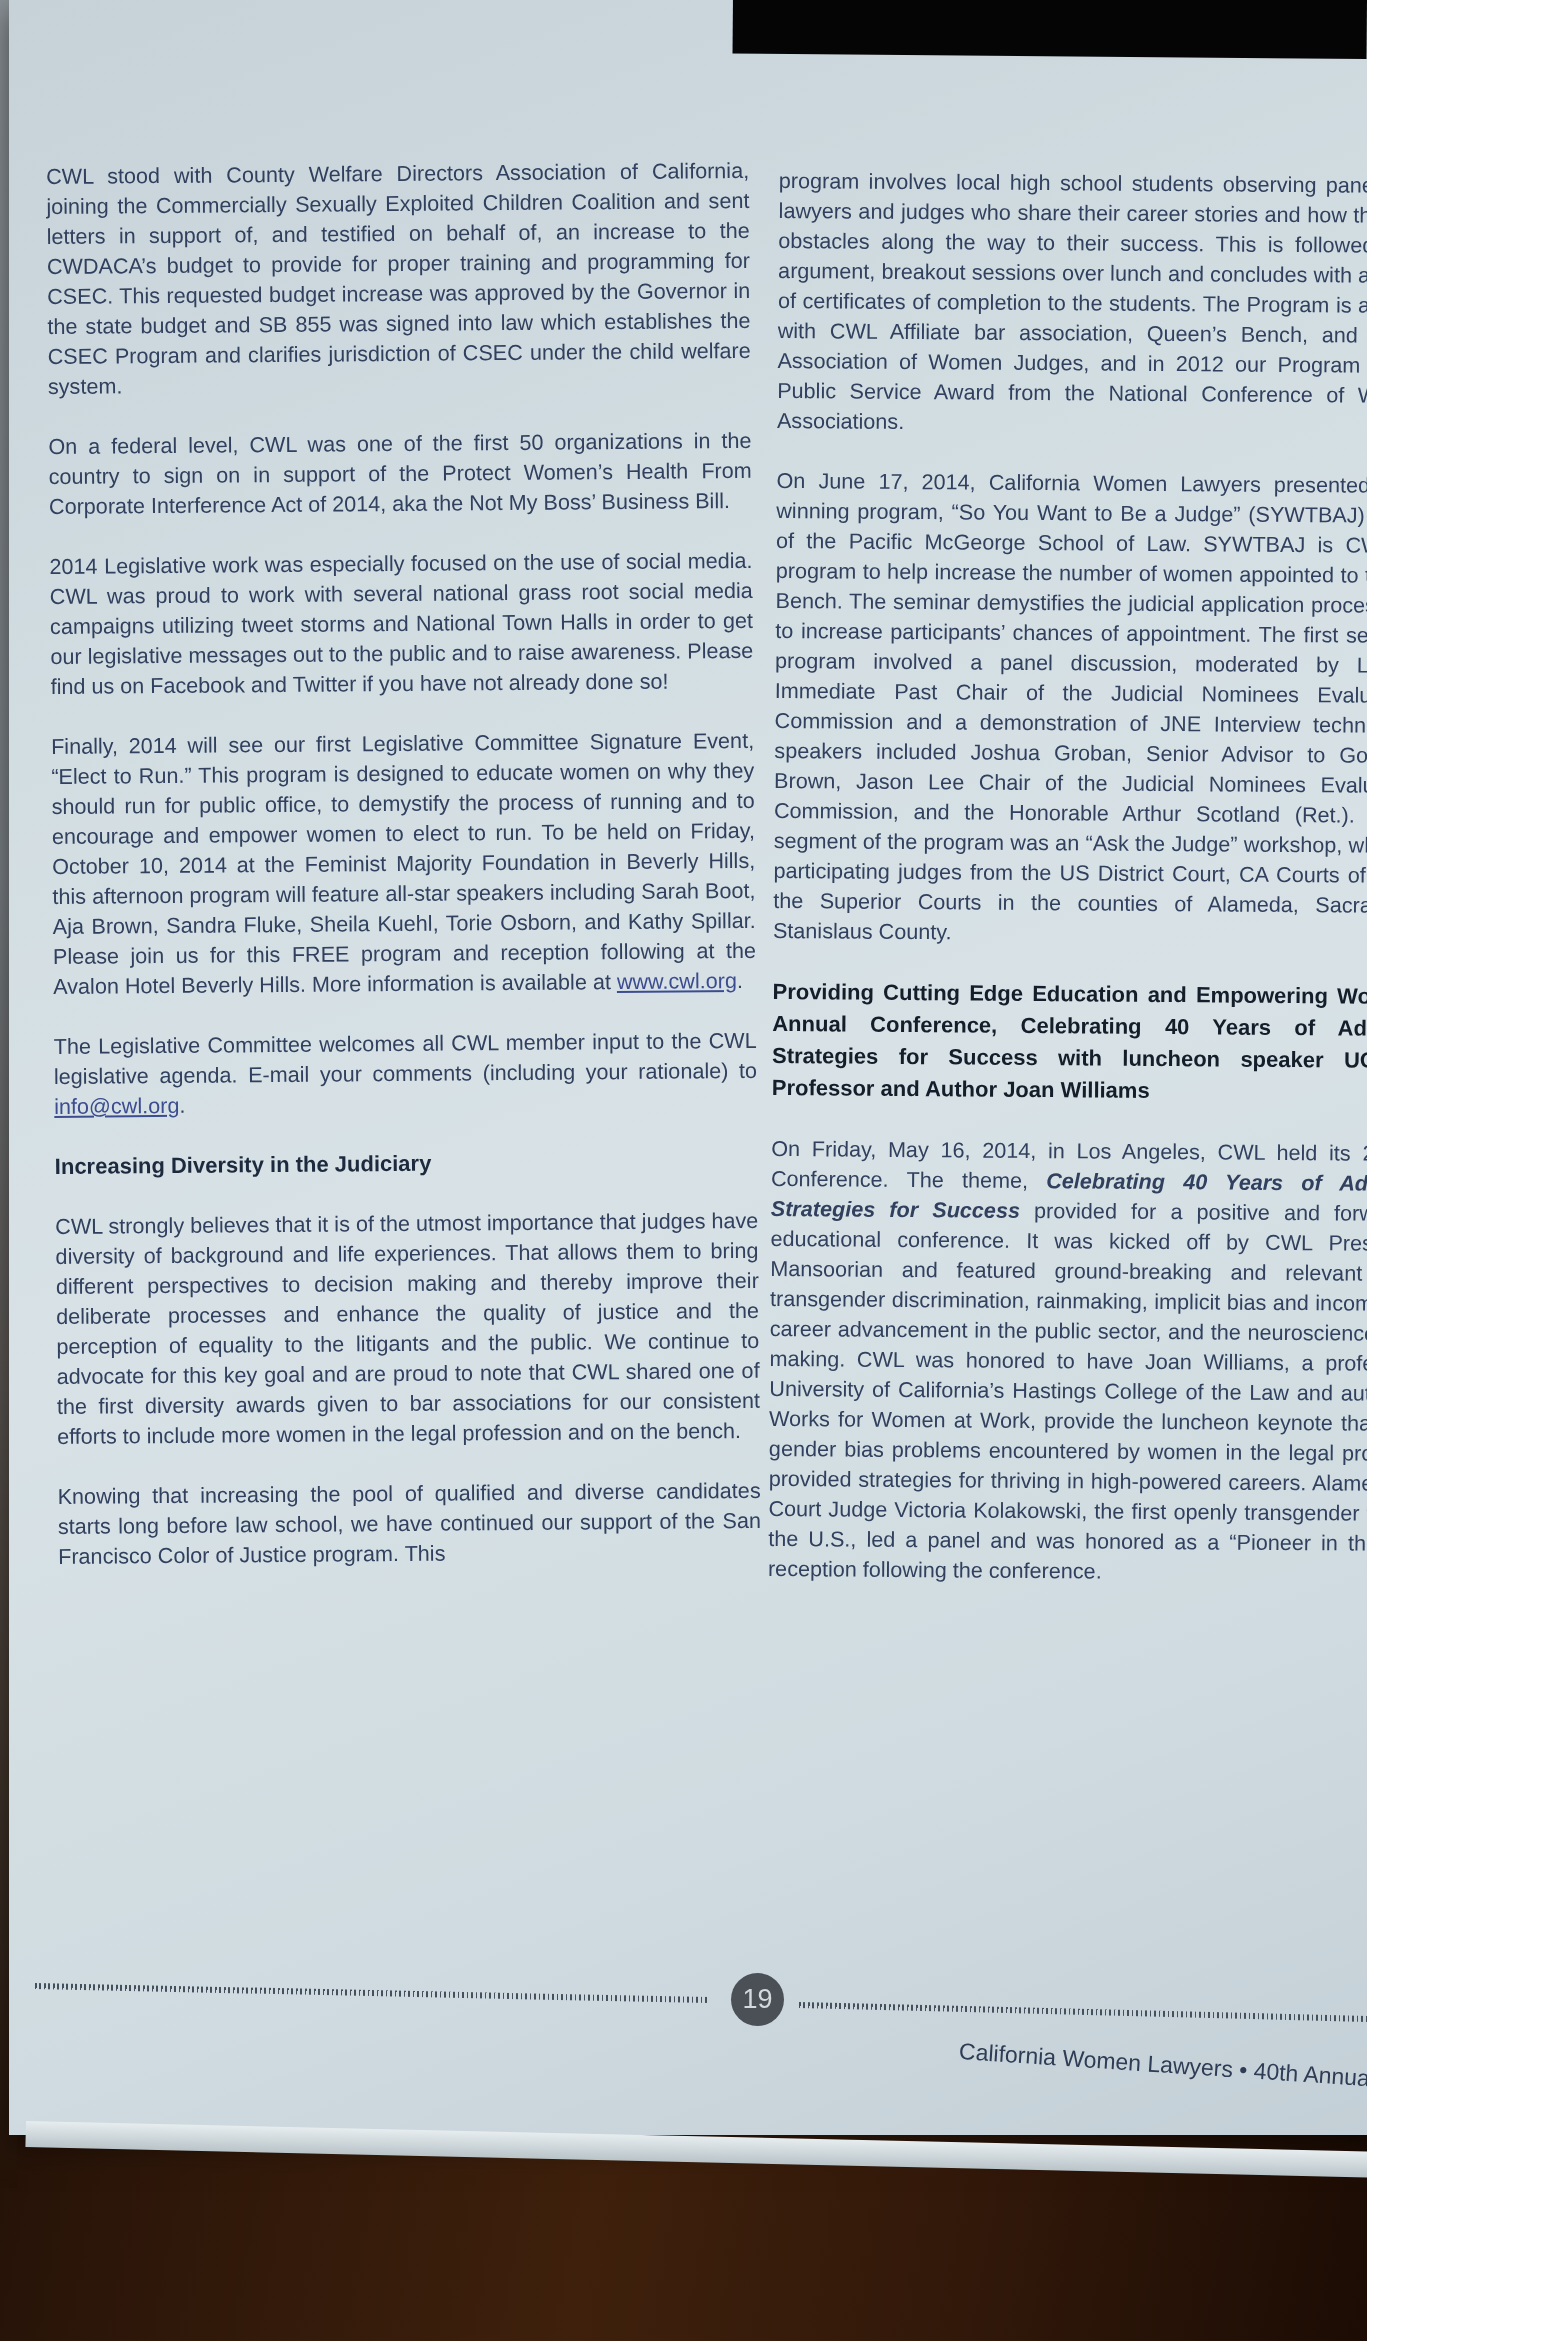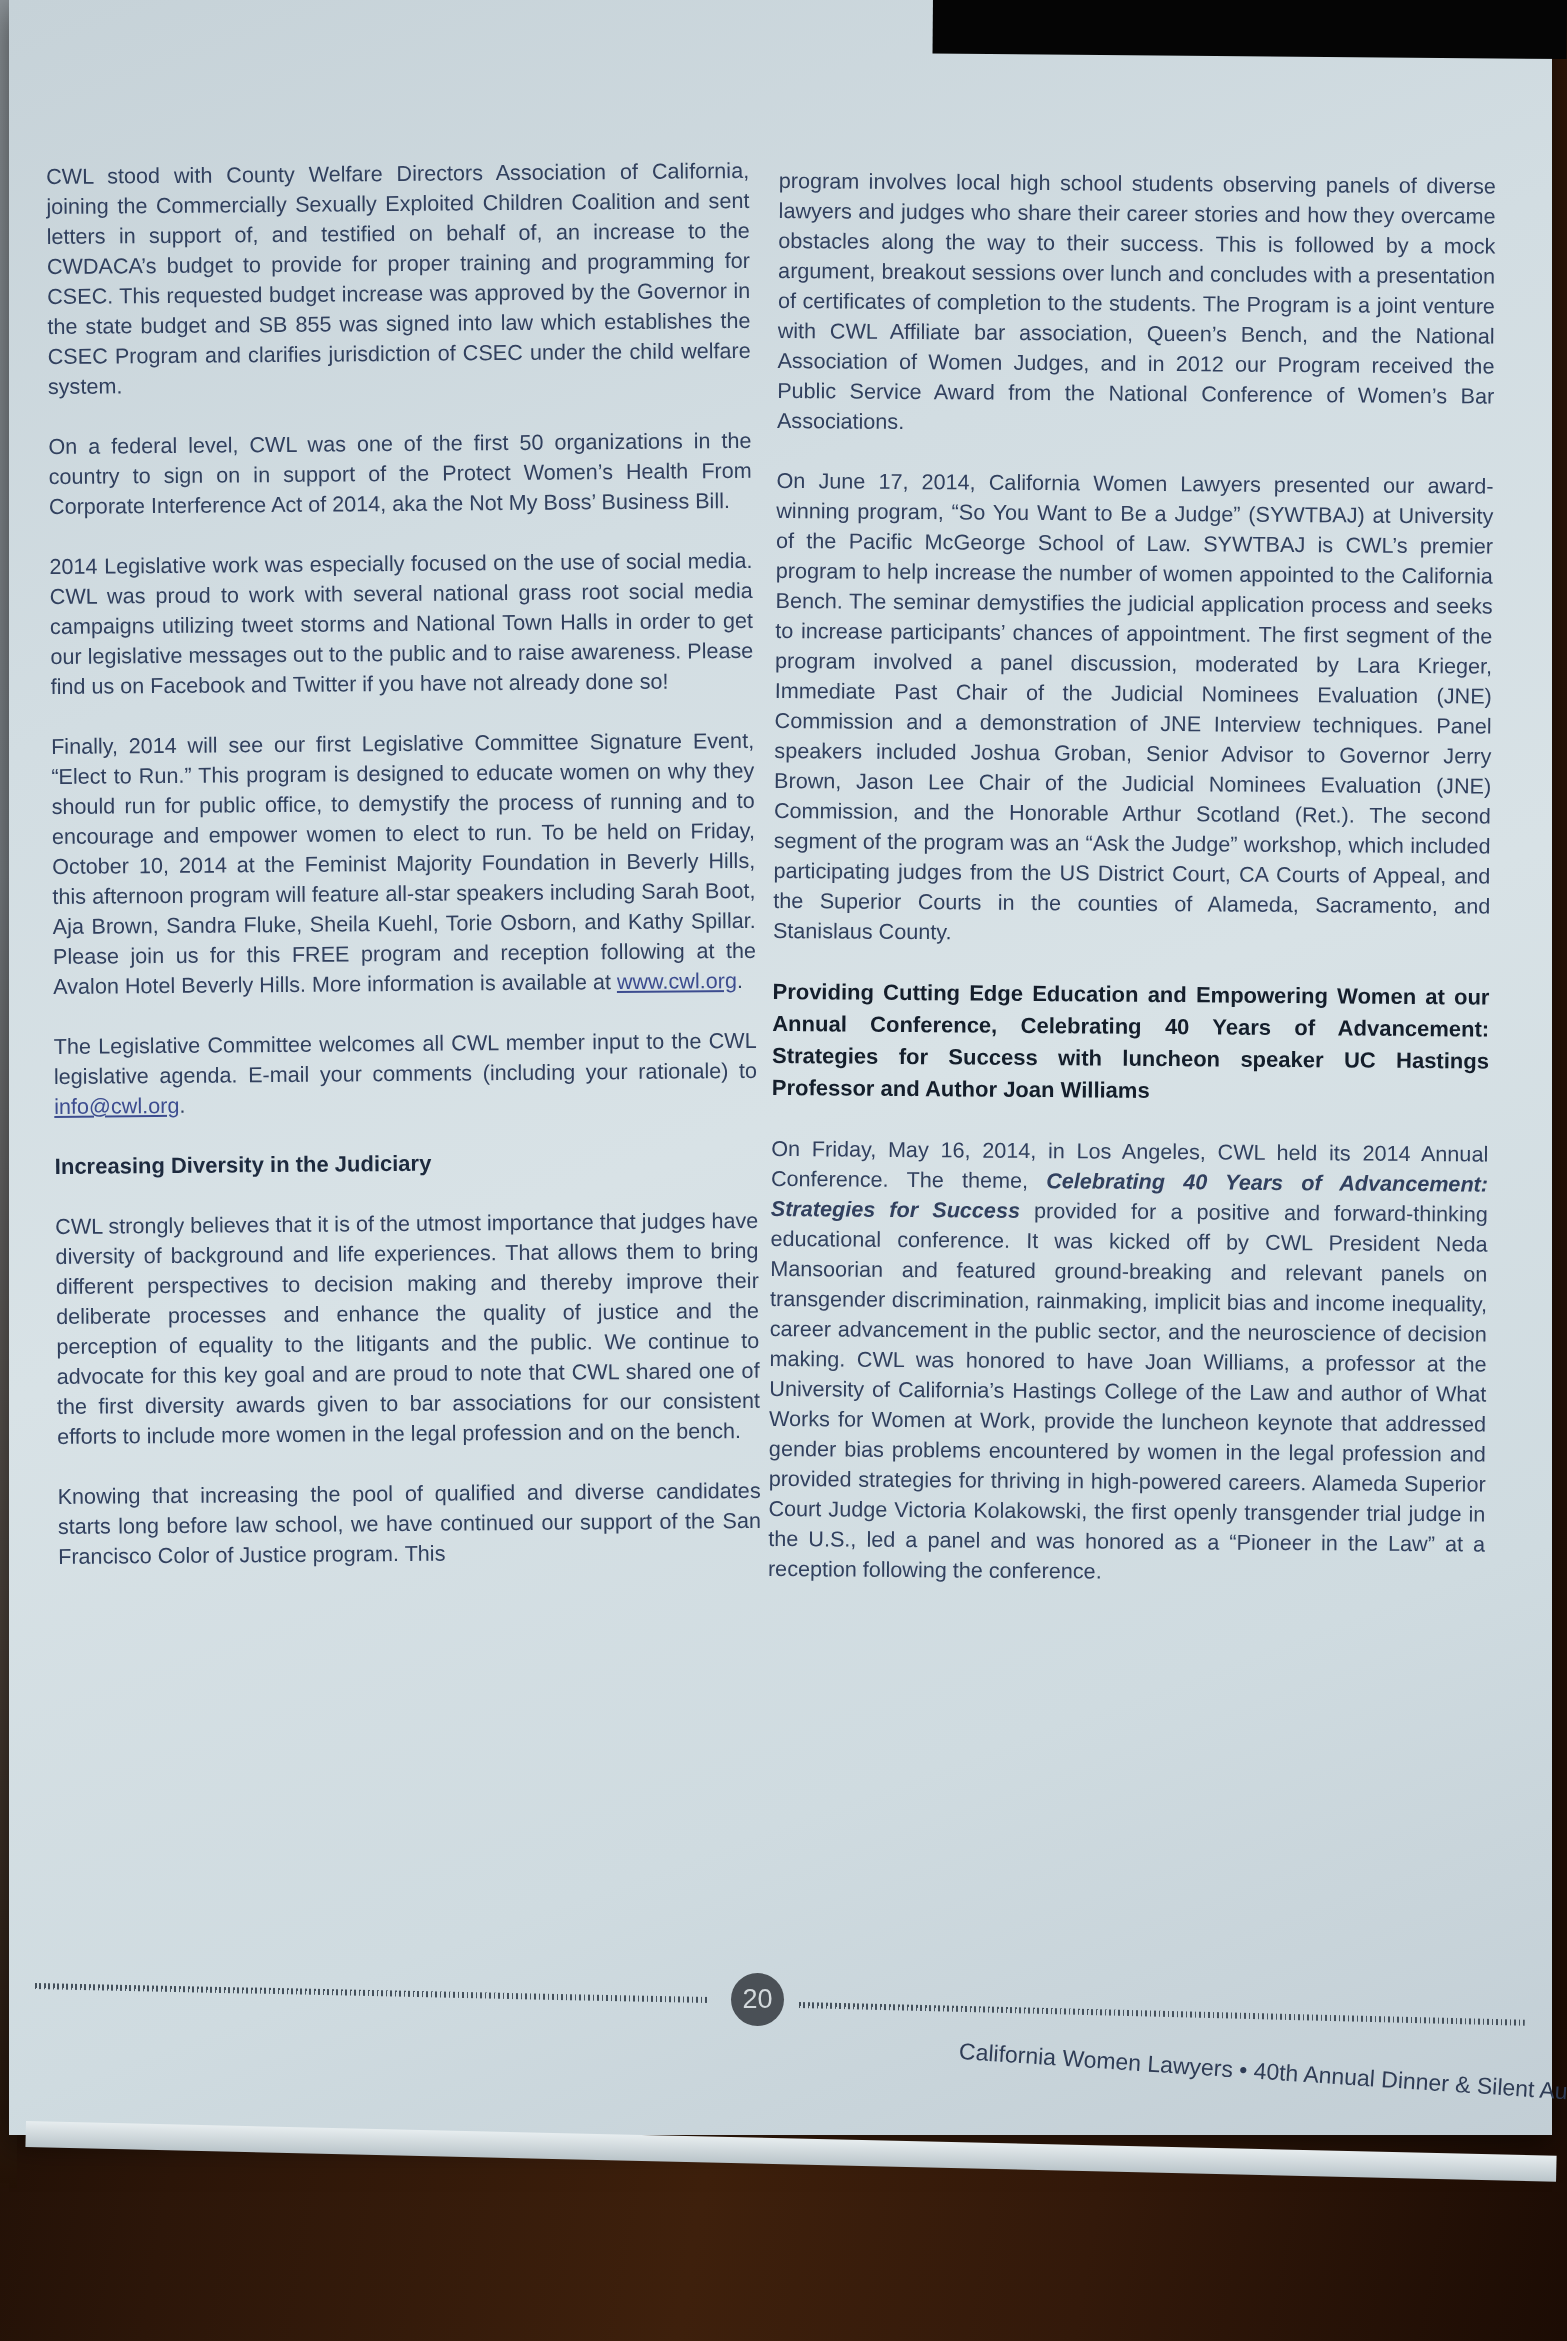--- a/index.html
+++ b/index.html
@@ -1,18 +1,18 @@
 <!DOCTYPE html>
 <html style="font-size:10.3px"><head>
 <meta charset="utf-8">
 <style>
   html,body{margin:0;padding:0;}
   body{font-family:"Liberation Sans", sans-serif;}
   #screenshot{
-    position:relative;width:1567px;height:2342px;overflow:hidden;
+    position:relative;width:1367px;height:2342px;overflow:hidden;
     background:linear-gradient(100deg,#120803 0%,#2c1609 28%,#3e200c 55%,#33190a 75%,#1c0c04 100%);
   }
   .left-strip{
     position:absolute;left:0;top:0;width:16.7px;height:2188px;
     background:linear-gradient(180deg,#8d9499 0%,#7c8287 40%,#4a4038 75%,#241206 100%);
   }
   .paper{
     position:absolute;left:9px;top:0;width:1543px;height:2135px;
     background:linear-gradient(160deg,#c6d2d8 0%,#d2dde2 28%,#d8e2e6 52%,#cfdbe0 78%,#c2ced5 100%);
     box-shadow:0 9px 32px rgba(0,0,0,0.55);
@@ -82,17 +82,17 @@
   <div class="col col-right">
     <p>program involves local high school students observing panels of diverse lawyers and judges who share their career stories and how they overcame obstacles along the way to their success. This is followed by a mock argument, breakout sessions over lunch and concludes with a presentation of certificates of completion to the students. The Program is a joint venture with CWL Affiliate bar association, Queen’s Bench, and the National Association of Women Judges, and in 2012 our Program received the Public Service Award from the National Conference of Women’s Bar Associations.</p>
     <p>On June 17, 2014, California Women Lawyers presented our award-winning program, “So You Want to Be a Judge” (SYWTBAJ) at University of the Pacific McGeorge School of Law. SYWTBAJ is CWL’s premier program to help increase the number of women appointed to the California Bench. The seminar demystifies the judicial application process and seeks to increase participants’ chances of appointment. The first segment of the program involved a panel discussion, moderated by Lara Krieger, Immediate Past Chair of the Judicial Nominees Evaluation (JNE) Commission and a demonstration of JNE Interview techniques. Panel speakers included Joshua Groban, Senior Advisor to Governor Jerry Brown, Jason Lee Chair of the Judicial Nominees Evaluation (JNE) Commission, and the Honorable Arthur Scotland (Ret.). The second segment of the program was an “Ask the Judge” workshop, which included participating judges from the US District Court, CA Courts of Appeal, and the Superior Courts in the counties of Alameda, Sacramento, and Stanislaus County.</p>
     <p class="bighead">Providing Cutting Edge Education and Empowering Women at our Annual Conference, Celebrating 40 Years of Advancement: Strategies for Success with luncheon speaker UC Hastings Professor and Author Joan Williams</p>
     <p><span>On Friday, May 16, 2014, in Los Angeles, CWL held its 2014 Annual Conference. The theme, </span><span class="theme">Celebrating 40 Years of Advancement: Strategies for Success</span><span> provided for a positive and forward-thinking educational conference. It was kicked off by CWL President Neda Mansoorian and featured ground-breaking and relevant panels on transgender discrimination, rainmaking, implicit bias and income inequality, career advancement in the public sector, and the neuroscience of decision making. CWL was honored to have Joan Williams, a professor at the University of California’s Hastings College of the Law and author of What Works for Women at Work, provide the luncheon keynote that addressed gender bias problems encountered by women in the legal profession and provided strategies for thriving in high-powered careers. Alameda Superior Court Judge Victoria Kolakowski, the first openly transgender trial judge in the U.S., led a panel and was honored as a “Pioneer in the Law” at a reception following the conference.</span></p>
   </div>
 
   <div class="rule rule-left"></div>
   <div class="rule rule-right"></div>
   <div class="page-circle">
-      <span>20</span>
+      <span>19</span>
     </div>
   <div class="footer-credit">California Women Lawyers • 40th Annual Dinner &amp; Silent Auction</div>
 </div>
 
 
 </body></html>

